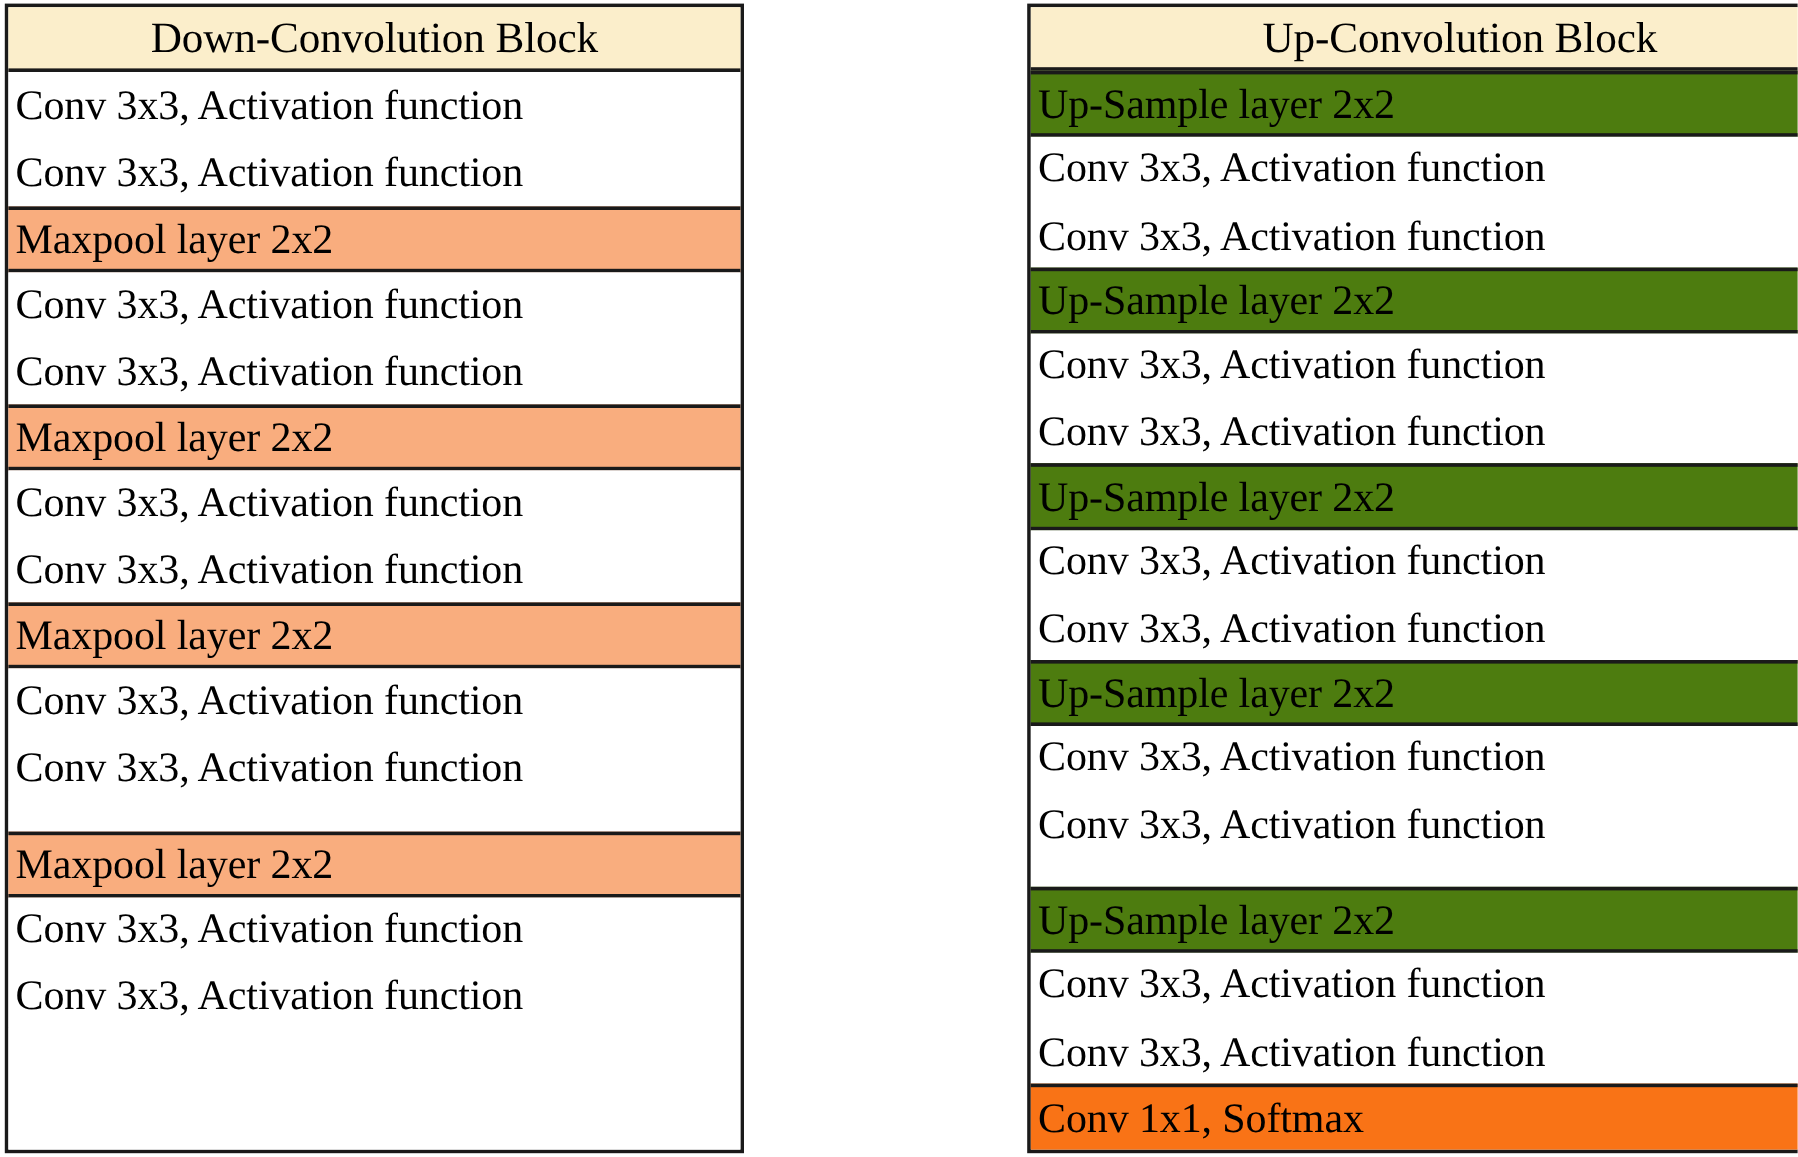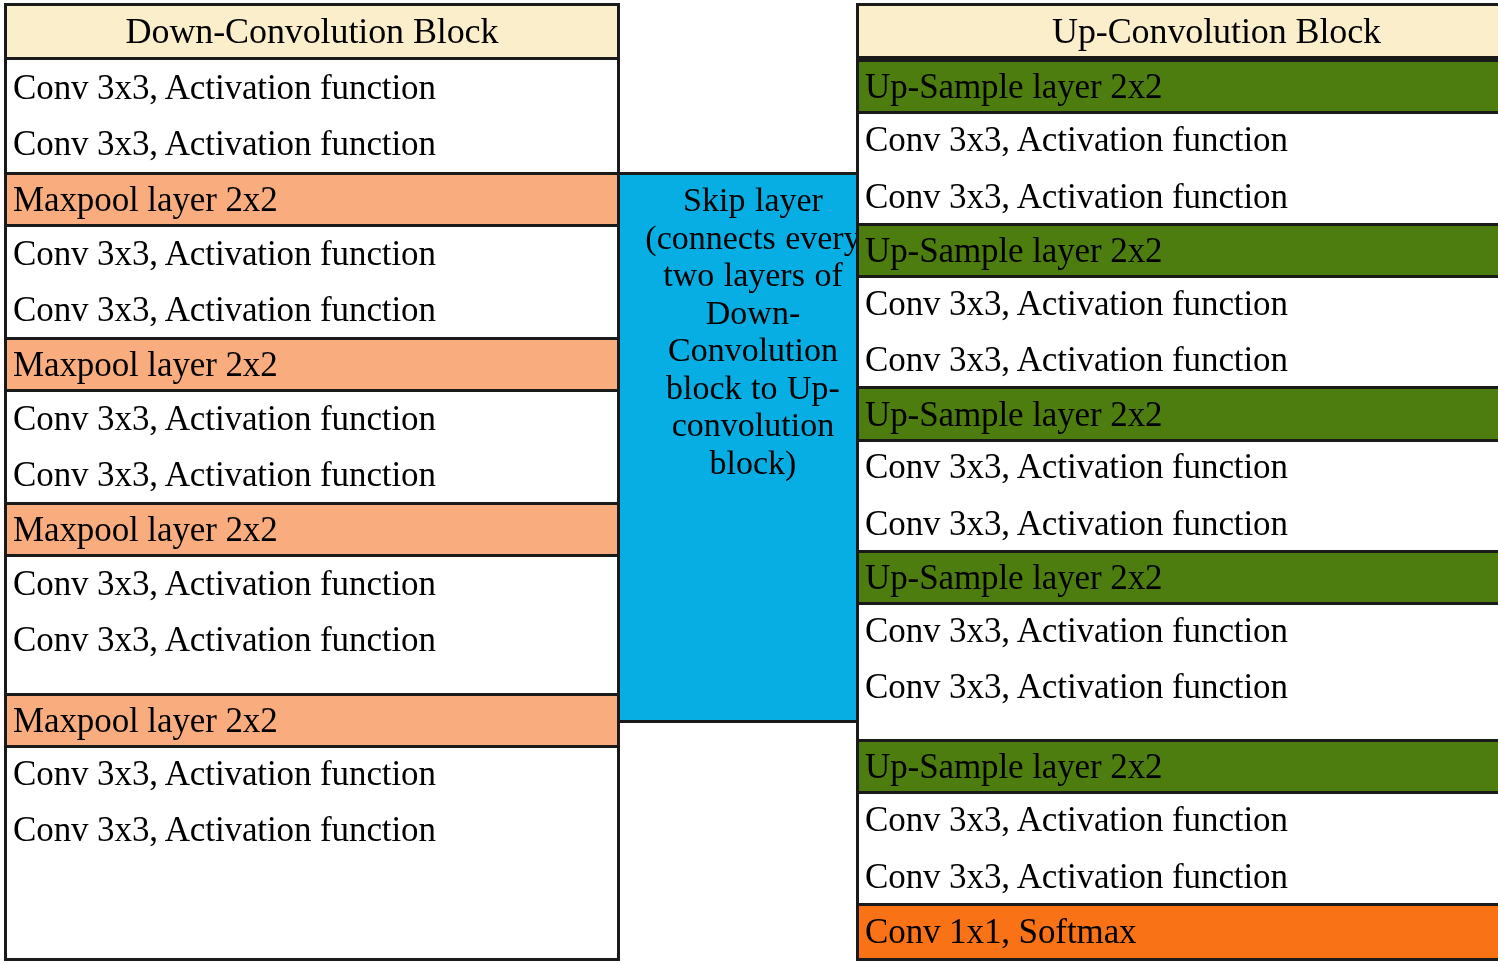--- a/index.html
+++ b/index.html
@@ -161,23 +161,20 @@
     <div class="row pool">Maxpool layer 2x2</div>
 
     <div class="convpair pair-last-left">
       <div class="conv-line">Conv 3x3, Activation function</div>
       <div class="conv-line">Conv 3x3, Activation function</div>
     </div>
 
     <div class="spacer-fill"></div>
   </div>
 
-  <div id="skip-layer">
-    <span class="skip-text">Skip layer (connects every two layers of Down-Convolution block to Up-convolution block)</span>
-  </div>
 
   <div class="column" id="up-column">
 
     <div class="row header">Up-Convolution Block</div>
 
     <div class="row upsample">Up-Sample layer 2x2</div>
     <div class="convpair pair-tall">
       <div class="conv-line">Conv 3x3, Activation function</div>
       <div class="conv-line">Conv 3x3, Activation function</div>
     </div>

